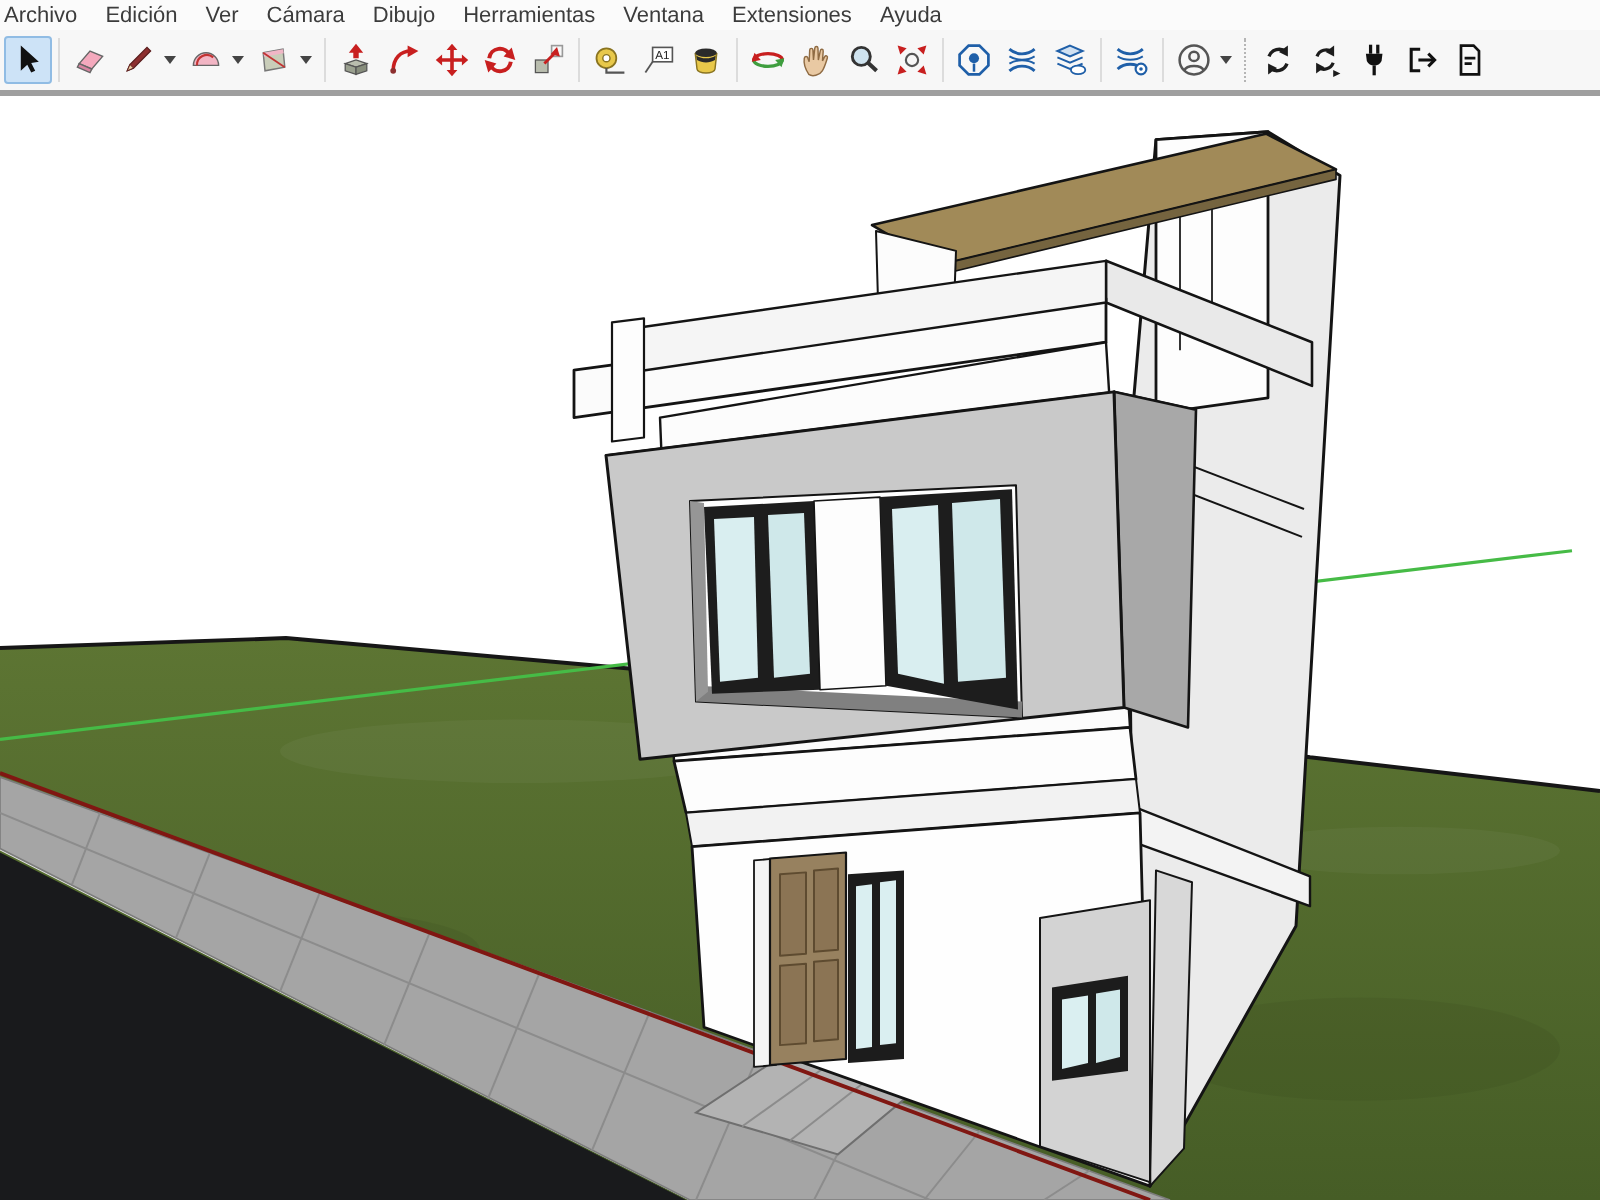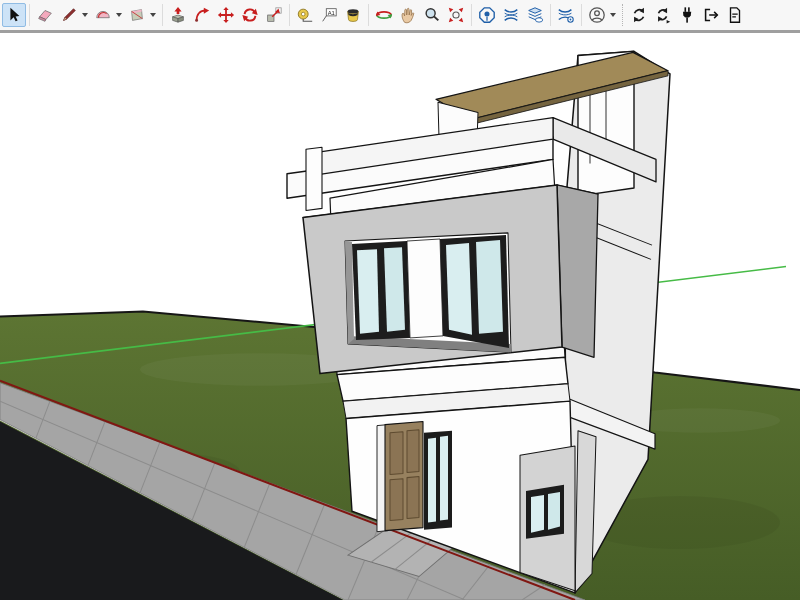--- a/index.html
+++ b/index.html
@@ -20,20 +20,31 @@
   .sep.dotted{background:transparent;border-left:1px dotted #b5b5b5;}
   
   .viewport{flex:1;position:relative;background:#fff;overflow:hidden;}
   .viewport svg.scene{display:block;width:100%;height:100%;}
 </style>
 </head>
 <body>
 
 <div class="app">
 
+  <nav class="menubar">
+    <span class="mi">Archivo</span>
+    <span class="mi">Edición</span>
+    <span class="mi">Ver</span>
+    <span class="mi">Cámara</span>
+    <span class="mi">Dibujo</span>
+    <span class="mi">Herramientas</span>
+    <span class="mi">Ventana</span>
+    <span class="mi">Extensiones</span>
+    <span class="mi">Ayuda</span>
+  </nav>
 
   <div class="toolbar">
 
     <button class="tb active">
       <svg viewBox="0 0 20 20">
           <path d="M6 2 L6 16 L9.6 12.6 L11.8 17 L14 16 L11.8 11.6 L16 11 Z" fill="#111"></path>
         </svg>
     </button>
     <div class="sep"></div>
 

